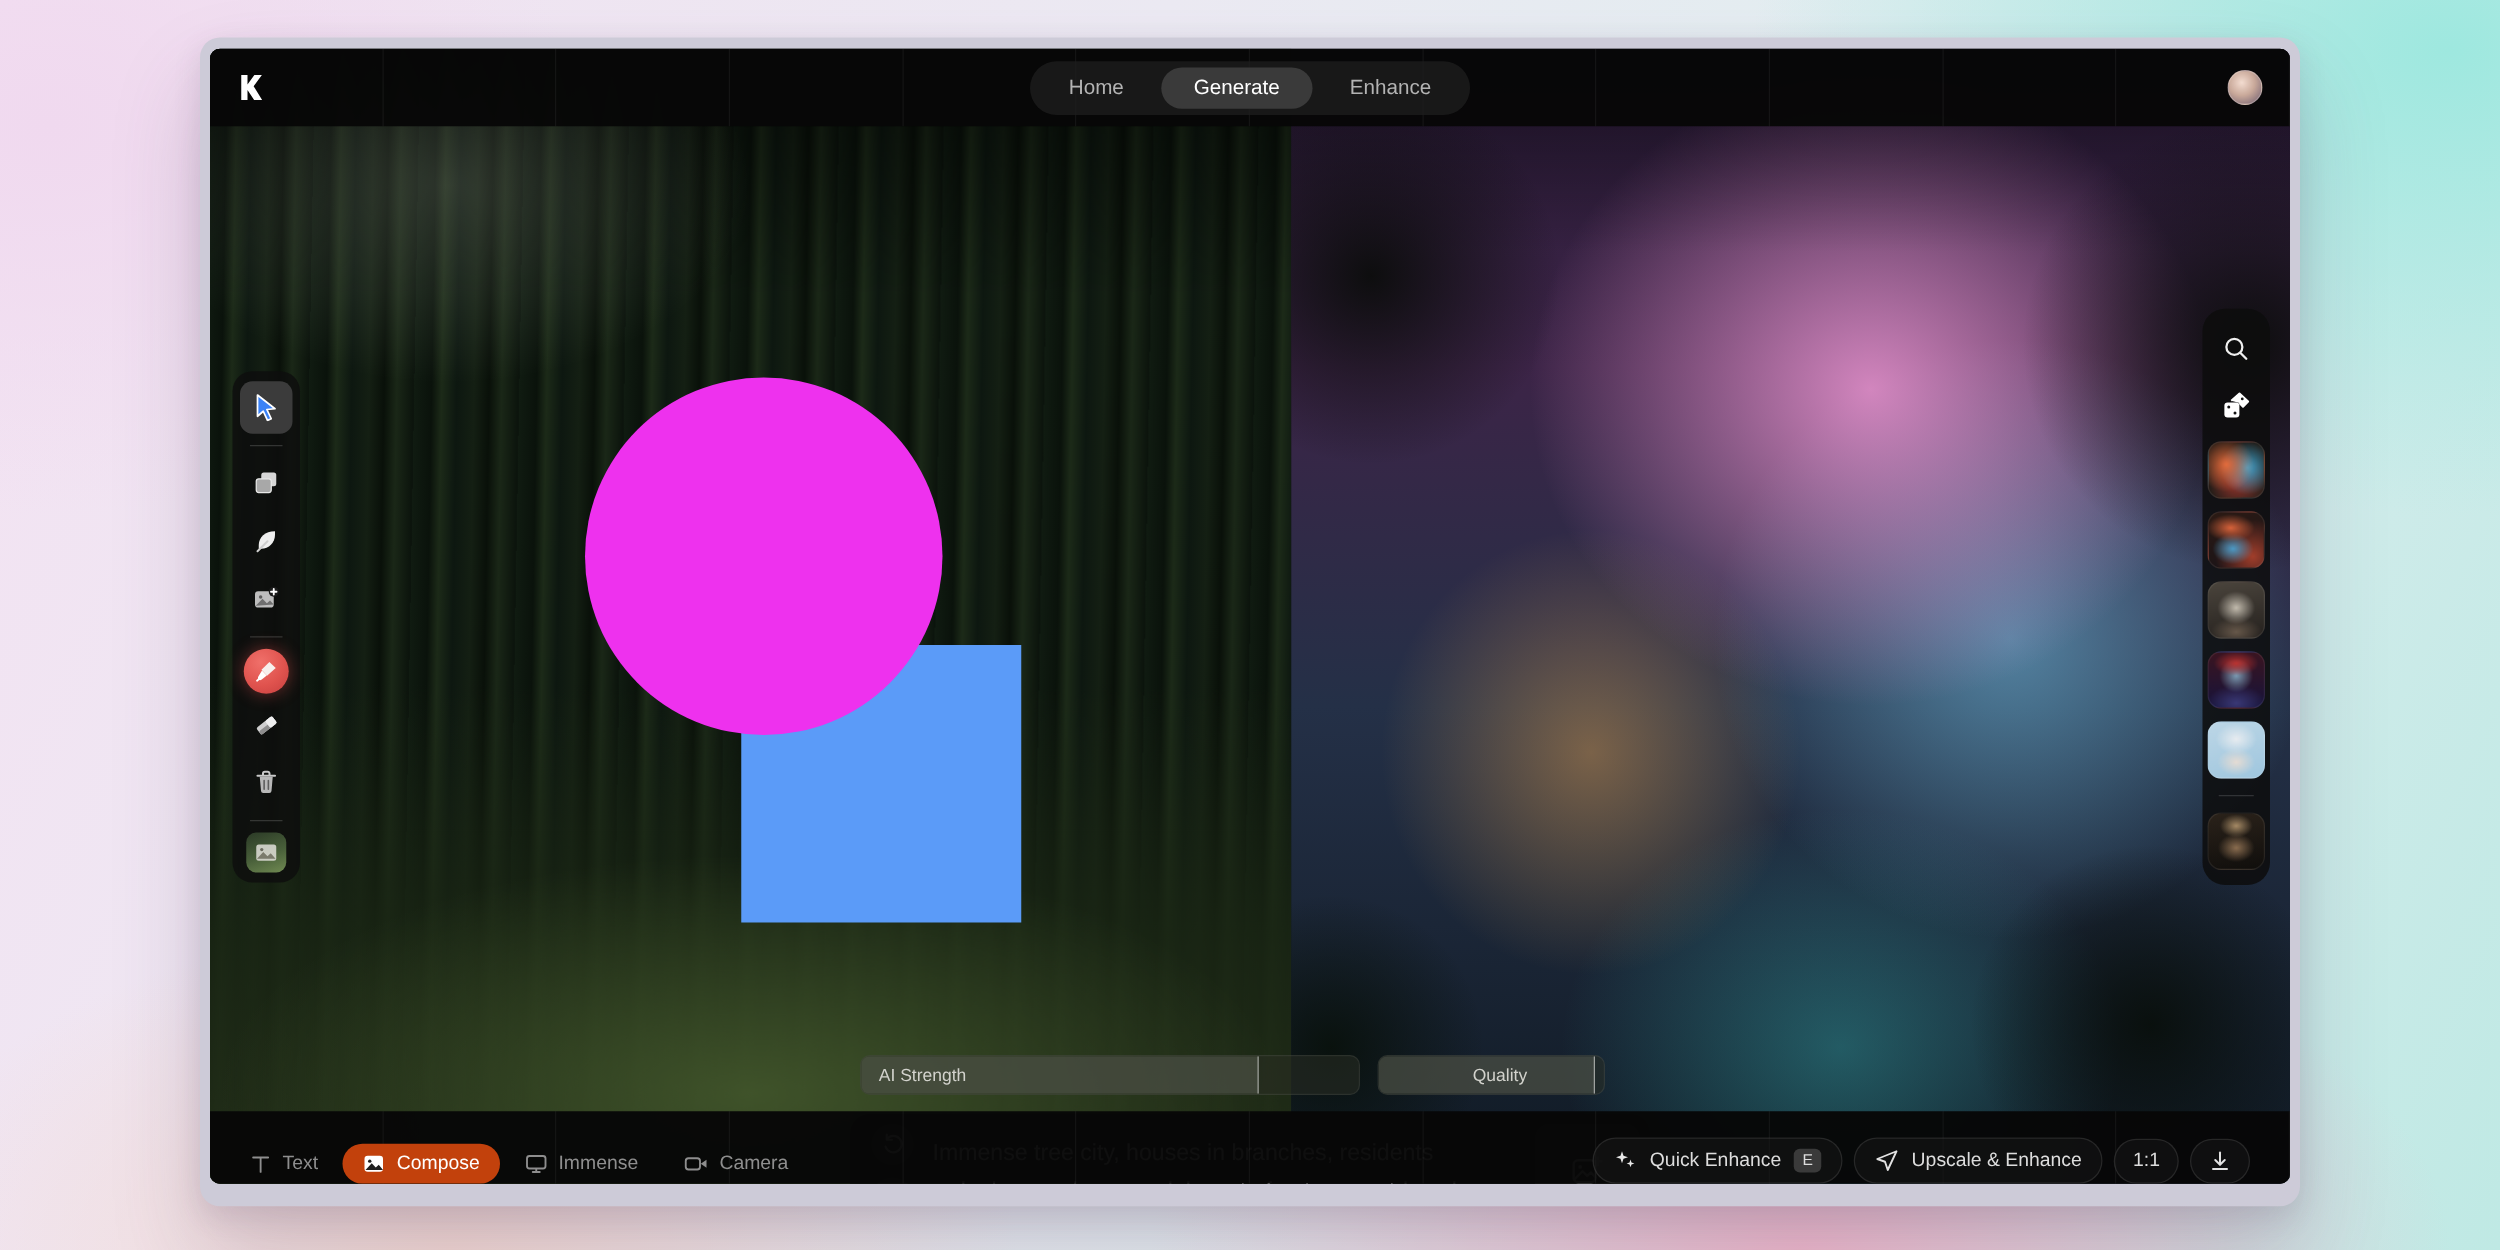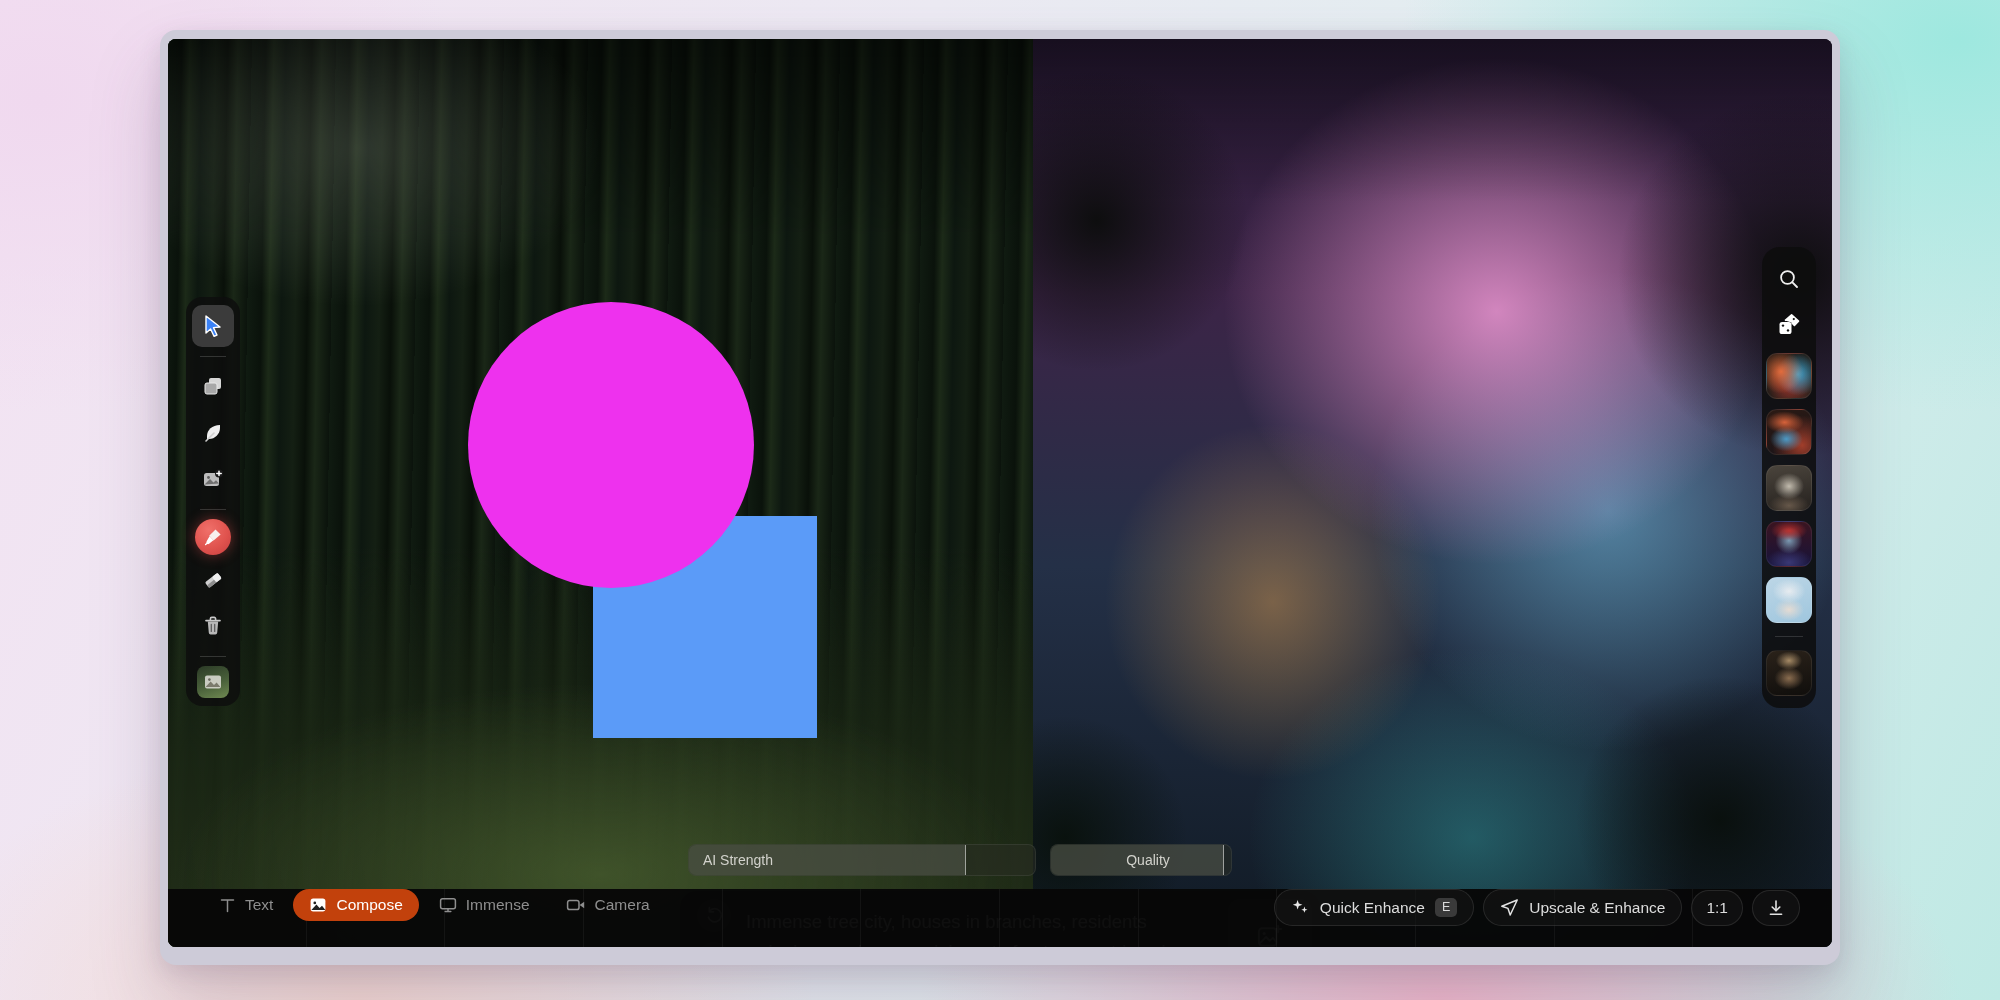--- a/index.html
+++ b/index.html
@@ -161,21 +161,21 @@
   }
   .slider .fill {
     position:absolute; left:0; top:0; bottom:0;
     background: rgba(96,100,88,.45);
     border-right: 1px solid rgba(255,255,255,.5);
   }
   .slider .lbl {
     position: relative; z-index: 2; color: #d2d2cc; font-size: 14px;
     padding-left: 14px; white-space: nowrap;
   }
-  .sl-strength { width: 348px; }
+  .sl-strength { width: 400px; }
   .sl-quality  { width: 182px; justify-content: center; }
 
   
   .prompt-bar {
     position: absolute; z-index: 16; left: 512px; top: 852px;
     width: 640px; height: 92px;
     background: rgba(20,22,18,.92);
     border-radius: 16px;
     display: flex; align-items: stretch; padding: 8px;
   }
@@ -191,21 +191,21 @@
   }
   .attach-btn {
     width: 84px; border-radius: 12px; background: rgba(48,50,45,.85);
     display:flex; align-items:center; justify-content:center; cursor:pointer;
   }
 
   
   .bottombar {
     position: absolute; left:0; bottom:0; width:100%; height: 58px;
     background: rgba(7,7,7,.97); z-index: 20;
-    display: flex; align-items: flex-start; padding-left: 19px;
+    display: flex; align-items: flex-end;
   }
   .bottombar-dividers { position:absolute; inset:0; display:flex; }
   .bottombar-dividers i { flex:1; border-right:1px solid rgba(255,255,255,.05); height:100%; }
   .bb-left { position: relative; display: flex; align-items: center; gap: 4px; margin-left: 16px; }
   .bb-item {
     display:flex; align-items:center; gap: 9px; padding: 7px 16px;
     border-radius: 18px; color: #8e8e8e; font-size: 15.5px; cursor: pointer;
     white-space: nowrap;
   }
   .bb-item.active { background: #c2410c; color: #fff; }
@@ -230,20 +230,49 @@
  <div class="device-screen">
 
   <div class="canvas-photo">
     <div class="photo-left"></div>
     <div class="photo-right"></div>
   </div>
 
   <div class="shape-circle" style="left:300px; top:263px; width:286px; height:286px; background:#ee31ee;"></div>
   <div class="shape-square" style="left:425px; top:477px; width:224px; height:222px; background:#5b9bf8;"></div>
 
+  <div class="topbar">
+    <div class="topbar-dividers">
+      <i></i>
+          <i></i>
+          <i></i>
+          <i></i>
+          <i></i>
+          <i></i>
+          <i></i>
+          <i></i>
+          <i></i>
+          <i></i>
+          <i></i>
+          <i></i>
+    </div>
+    <div class="logo">
+      <svg width="22" height="24" viewBox="0 0 22 24">
+        <path d="M4 2 h5 v7.5 l5.5-7.5 h6 l-6.6 9 6.8 11 h-6.4 L9 14 v8 H4z" fill="#ffffff"></path>
+      </svg>
+    </div>
+
+    <div class="nav-tabs">
+      <div class="nav-tab">Home</div>
+      <div class="nav-tab active">Generate</div>
+      <div class="nav-tab">Enhance</div>
+    </div>
+
+    <div class="avatar"></div>
+  </div>
 
   <div class="left-rail">
 
     <div class="tool selected">
       <span>
         <svg width="20" height="22" viewBox="0 0 20 22">
           <path d="M3 1 L17 12 L10.5 12.6 L14 20 L11 21.3 L7.6 14 L3 18z" fill="#3b82f6" stroke="#ffffff" stroke-width="1.4" stroke-linejoin="round"></path>
         </svg>
       </span>
     </div>

